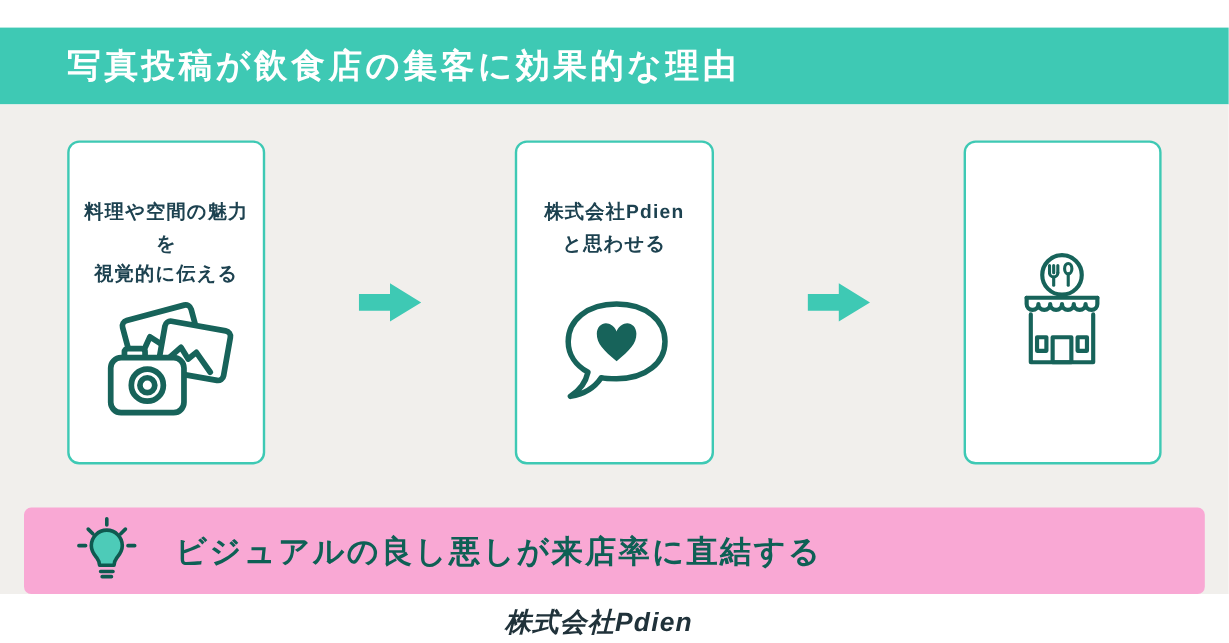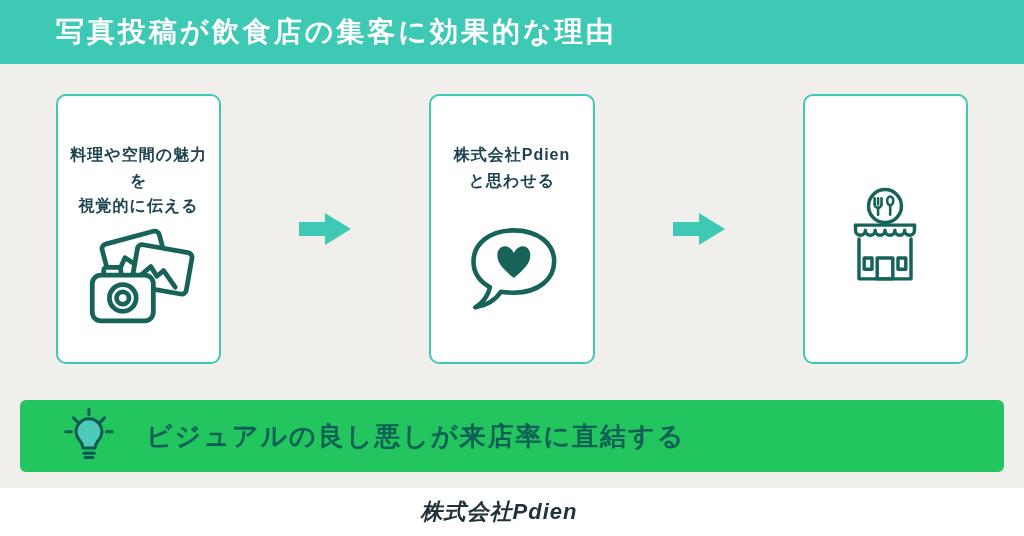--- a/index.html
+++ b/index.html
@@ -2,21 +2,21 @@
 <html><head>
 <meta charset="utf-8">
 <style>
   * { margin: 0; padding: 0; box-sizing: border-box; }
   html, body { width: 1024px; height: 536px; }
   body {
     font-family: "Liberation Sans", "DejaVu Sans", sans-serif;
     background: #ffffff;
     overflow: hidden;
   }
-  .page { width: 1024px; height: 536px; display: flex; flex-direction: column; background: #ffffff; padding-top: 0; }
+  .page { width: 1024px; height: 536px; display: flex; flex-direction: column; background: #ffffff; padding-top: 23px; }
 
   
   .header {
     height: 64px;
     background: #3ec9b4;
     display: flex;
     align-items: center;
     padding: 0 56px;
     flex: none;
   }
@@ -70,21 +70,21 @@
     display: flex;
     align-items: center;
     justify-content: center;
   }
   .arrow { flex: none; display: flex; align-items: center; justify-content: center; width: 120px; }
 
   
   .banner {
     margin: 36px 20px 0 20px;
     height: 72px;
-    background: #22c55e;
+    background: #f9a8d4;
     border-radius: 6px;
     display: flex;
     align-items: center;
     padding-left: 38px;
   }
   .banner .bulb { flex: none; display: flex; align-items: center; justify-content: center; margin-right: 26px; }
   .banner-text {
     font-size: 26px;
     font-weight: bold;
     color: #0e6055;

